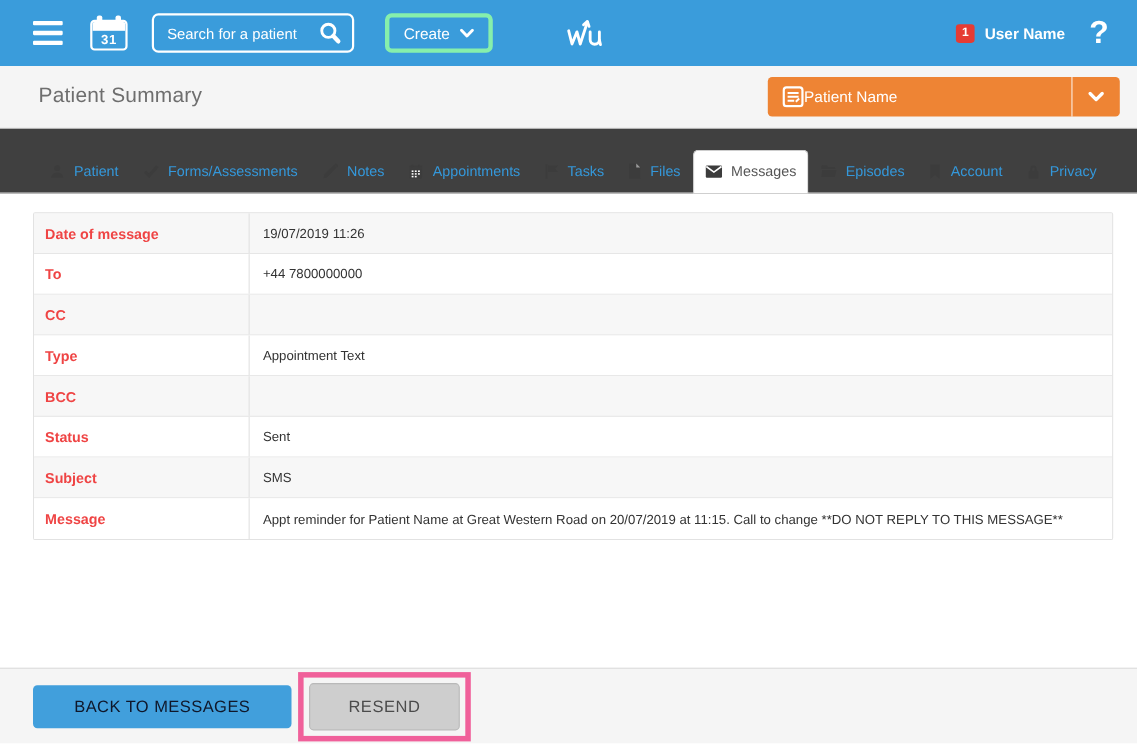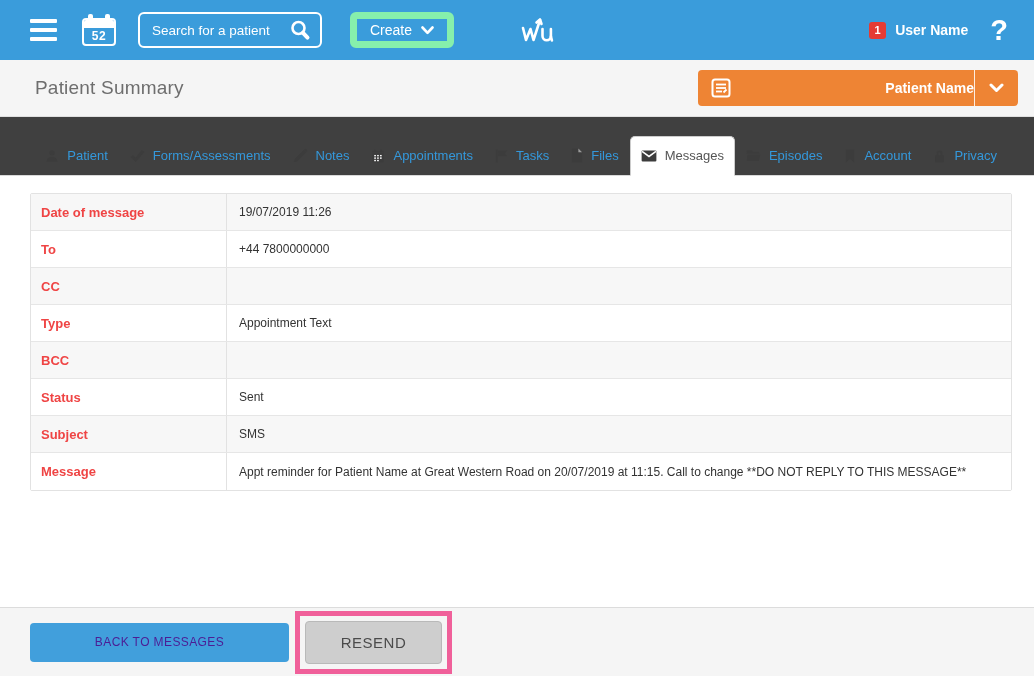--- a/index.html
+++ b/index.html
@@ -45,21 +45,21 @@
   .searchbox input {
     flex:1; min-width:0; border:none; outline:none; background:transparent;
     color:#fff; font-size:13.5px; font-family:"Liberation Sans", sans-serif;
   }
   .searchbox input::placeholder { color:#fff; opacity:1; }
   .search-glyph { flex:none; cursor:pointer; display:flex; }
 
   .create-btn {
     margin-left:28px;
     height:36px; min-width:93px;
-    border:7px solid #86efac; border-radius:6px;
+    border:4px solid #86efac; border-radius:6px;
     background:transparent; color:#fff;
     font-size:14px; font-family:"Liberation Sans", sans-serif;
     display:flex; align-items:center; justify-content:center; gap:9px;
     padding:0 13px; cursor:pointer;
   }
 
   .logo { margin-left:62px; display:flex; cursor:pointer; }
 
   .top-right { margin-left:auto; display:flex; align-items:center; }
   .notif-badge {
@@ -80,21 +80,21 @@
     display:flex; align-items:center; padding:0 16px 0 35px;
   }
   .page-title { font-size:19px; color:#6e6e6e; letter-spacing:.2px; }
   .patient-btn {
     margin-left:auto;
     width:320px; height:36px; background:#ee8434; border:none; border-radius:4px;
     display:flex; align-items:center; color:#fff; cursor:pointer;
     font-family:"Liberation Sans", sans-serif; padding:0;
   }
   .patient-btn .doc-ic { margin-left:13px; display:flex; }
-  .patient-btn .pb-label { flex:1; text-align:right; font-size:14px; font-weight:bold; }
+  .patient-btn .pb-label { flex:1; text-align:left; font-size:14px; font-weight:normal; }
   .patient-btn .pb-divider { width:1px; height:36px; background:rgba(255,255,255,.85); }
   .patient-btn .pb-caret { width:43px; display:flex; justify-content:center; }
 
   
   .tabs-row {
     height:59px;
     display:flex; align-items:flex-end; justify-content:flex-end;
     padding:0 26px;
     border-bottom:1px solid #d9d9d9;
     background:#404040;
@@ -137,23 +137,23 @@
     display:flex; align-items:center; padding:0 12px;
   }
 
   
   .footer {
     position:absolute; left:0; bottom:0; width:100%; height:69px;
     background:#f5f5f5; border-top:1px solid #dcdcdc;
     display:flex; align-items:center; padding-left:30px;
   }
   .back-btn {
-    width:259px; height:39px;
+    width:235px; height:39px;
     background:#419fdc; border:none; border-radius:4px;
-    color:#4c1d95; font-size:12px; letter-spacing:.4px;
+    color:#0f172a; font-size:15px; letter-spacing:.4px;
     font-family:"Liberation Sans", sans-serif; cursor:pointer;
   }
   .resend-highlight {
     margin-left:6px;
     border:5px solid #f0609a;
     padding:5px;
     background:transparent;
   }
   .resend-btn {
     width:137px; height:43px;
@@ -170,21 +170,21 @@
     <span></span>
       <span></span>
       <span></span>
   </div>
 
   <div class="cal-icon">
     <div class="cal-pin l"></div>
       <div class="cal-pin r"></div>
     <div class="cal-body">
         <div class="cal-head"></div>
-      <div class="cal-num">52</div>
+      <div class="cal-num">31</div>
     </div>
   </div>
 
   <div class="searchbox">
     <input type="text" placeholder="Search for a patient" style="">
     <span class="search-glyph">
       <svg width="24" height="24" viewBox="0 0 24 24">
         <circle cx="10.5" cy="10" r="6" fill="none" stroke="#fff" stroke-width="2.6"></circle>
         <line x1="15" y1="14.8" x2="19.5" y2="19.6" stroke="#fff" stroke-width="4" stroke-linecap="round"></line>
       </svg>

